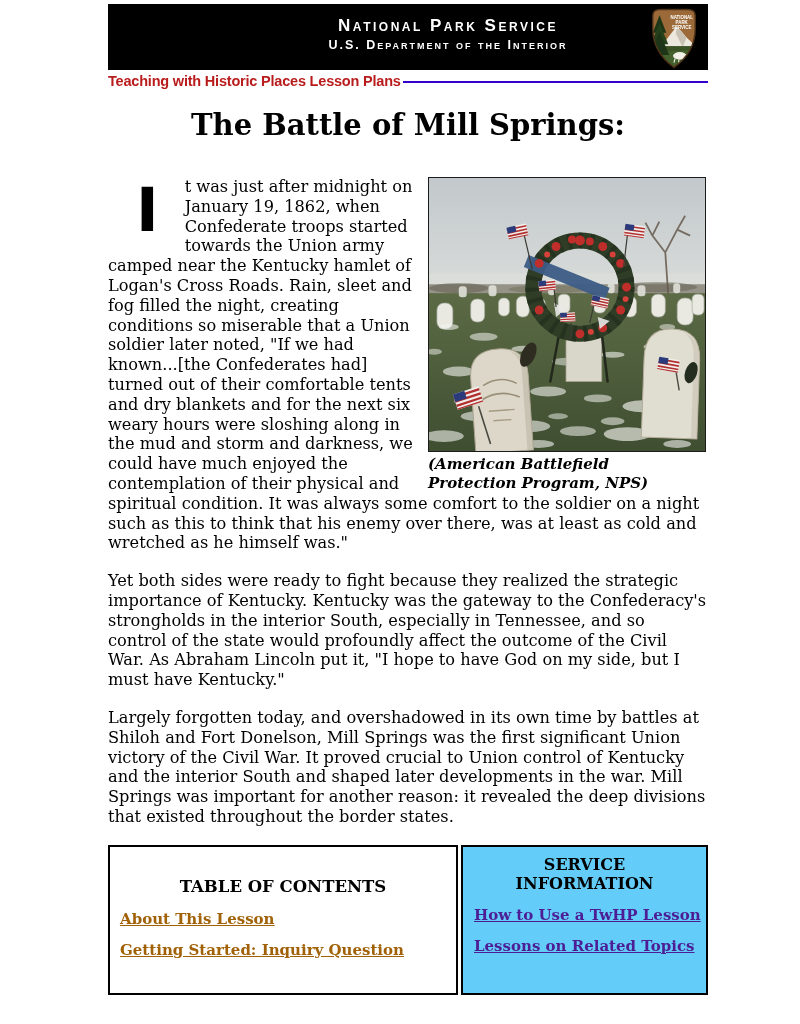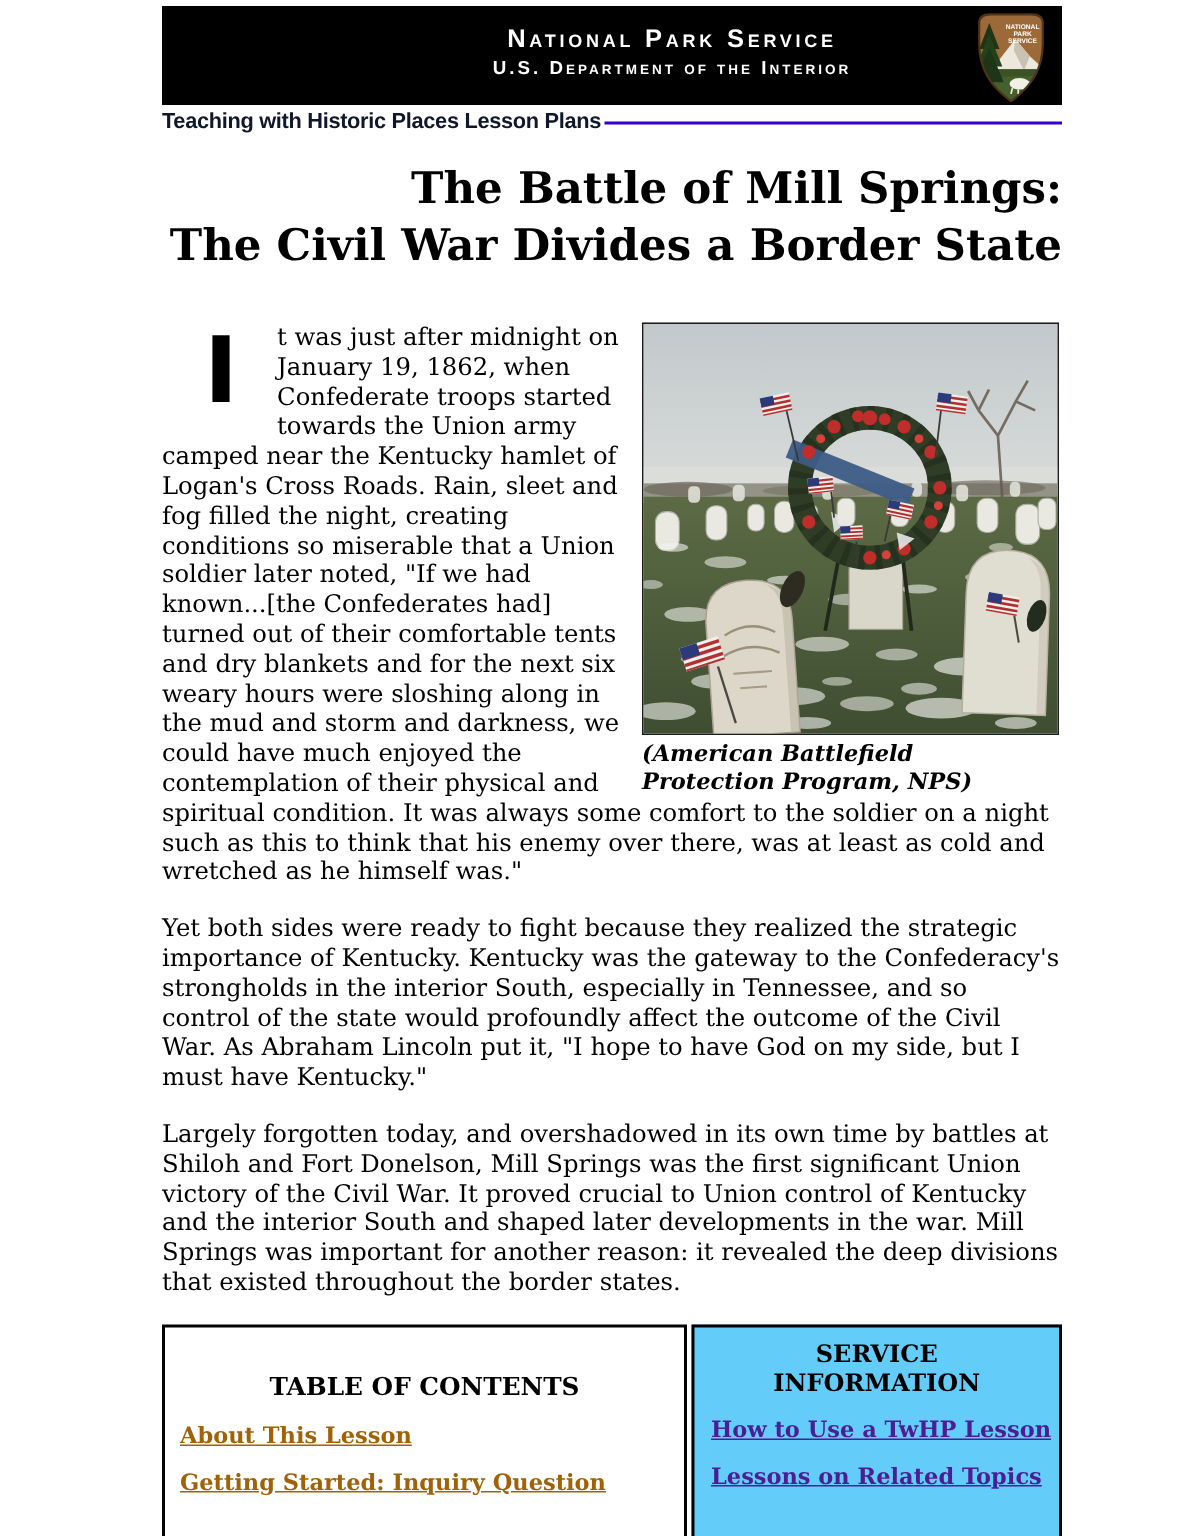--- a/index.html
+++ b/index.html
@@ -27,29 +27,29 @@
     font-variant:small-caps; font-weight:bold; font-size:12.5px;
     letter-spacing:2px; line-height:15px; margin-top:2px; white-space:nowrap;
   }
   .nps-logo { position:absolute; right:7px; top:3px; width:54px; height:63px; }
 
   
   .program-row {
     margin-left:108px; width:600px; display:flex; align-items:center; margin-top:3px;
   }
   .program-text {
-    color:#0f172a; font-family:"Liberation Sans", sans-serif;
+    color:#b91c1c; font-family:"Liberation Sans", sans-serif;
     font-weight:bold; font-size:14.5px; letter-spacing:-0.2px; white-space:nowrap;
     line-height:17px;
   }
   .program-rule { flex:1; border-top:2px solid #3300CC; margin-left:2px; }
 
   
   .page-title {
-    margin:16px 0 0 108px; width:600px; text-align:right;
+    margin:16px 0 0 108px; width:600px; text-align:center;
     font-weight:bold; font-size:29px; line-height:38px;
   }
 
   
   .article { margin:33px 0 0 108px; width:600px; font-size:16.2px; line-height:19.8px; }
   .article p { margin:0 0 18px 0; }
   .photo-float { float:right; width:280px; margin-left:8px; margin-top:0;font-weight:bold; }
   .photo-frame { width:278px; height:275px; border:1px solid #1b1b1b; display:block; background:#cdd2d2; }
   .photo-caption { font-style:italic; font-size:15px; line-height:19px; margin-top:3px; width:250px; }
   .dropcap {
@@ -111,21 +111,21 @@
     <path d="M6 8 Q6 2 14 2 L42 2 Q50 2 50 8 L50 22 C50 40 42 52 28 62 C14 52 6 40 6 22 Z" fill="none" stroke="#4e3318" stroke-width="1.5"></path>
   </svg>
 </div>
 
 <div class="program-row">
   <span class="program-text">Teaching with Historic Places Lesson Plans</span>
   <span class="program-rule"></span>
 </div>
 
 <h1 class="page-title"><span>The Battle of Mill Springs:</span><br>
-<span>The Civil War Divides a Border State</span></h1>
+</h1>
 
 <div class="article">
 
   <div class="photo-float">
     <svg class="photo-frame" viewBox="0 0 278 275" preserveAspectRatio="none" role="img">
       <defs>
         <linearGradient id="skyg" x1="0" y1="0" x2="0" y2="1">
           <stop offset="0" stop-color="#c2c8cb"></stop>
             <stop offset="1" stop-color="#dadddb"></stop>
         </linearGradient>

